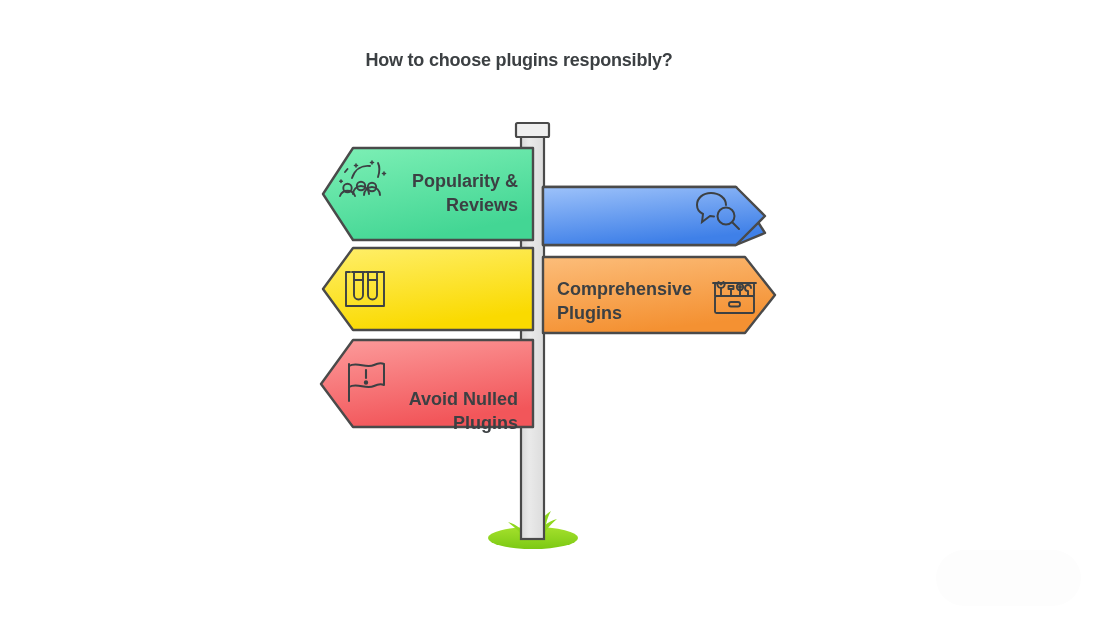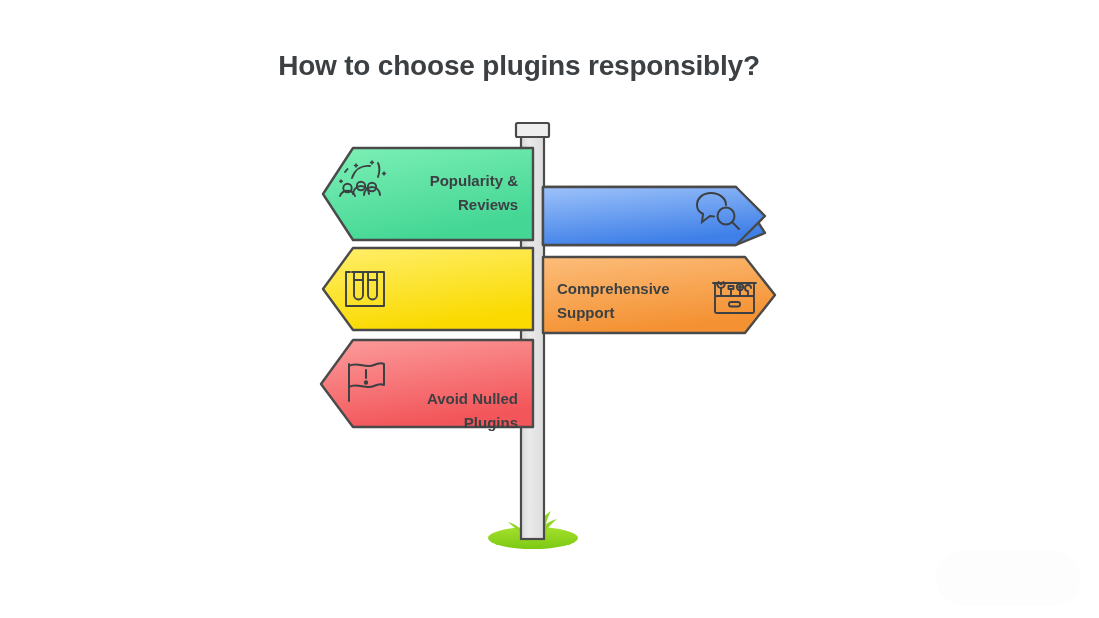--- a/index.html
+++ b/index.html
@@ -9,32 +9,32 @@
     font-family: "Liberation Sans", sans-serif;
     overflow: hidden;
   }
   #stage { position: relative; width: 1099px; height: 618px; background: #ffffff; }
 
   #page-title {
     position: absolute;
     left: 0; top: 50px;
     width: 1038px;
     text-align: center;
-    font-size: 28px;
+    font-size: 18px;
     font-weight: bold;
     color: #3c4043;
     letter-spacing: -0.2px;
   }
 
   .svg-layer { position: absolute; left: 0; top: 0; }
 
   
   .sign-text {
     position: absolute;
-    font-size: 15px;
+    font-size: 18px;
     font-weight: bold;
     color: #3c4043;
     line-height: 24px;
     white-space: pre-line;
   }
   .sign-text.right { text-align: right; }
   .sign-text.left  { text-align: left; }
 
   .watermark {
     position: absolute;
@@ -174,19 +174,19 @@
       </g>
     </g>
   </svg>
 
   <div class="sign-text right" style="left:393px; top:169px; width:125px;">Popularity &amp;
 Reviews</div>
 
 
 
   <div class="sign-text left" style="left:557px; top:277px; width:165px;">Comprehensive
-Support</div>
+Plugins</div>
 
   <div class="sign-text right" style="left:373px; top:361px; width:145px;margin-top:26px;">Avoid Nulled
 Plugins</div>
 
   <div class="watermark"></div>
 </div>
 
 </body></html>

